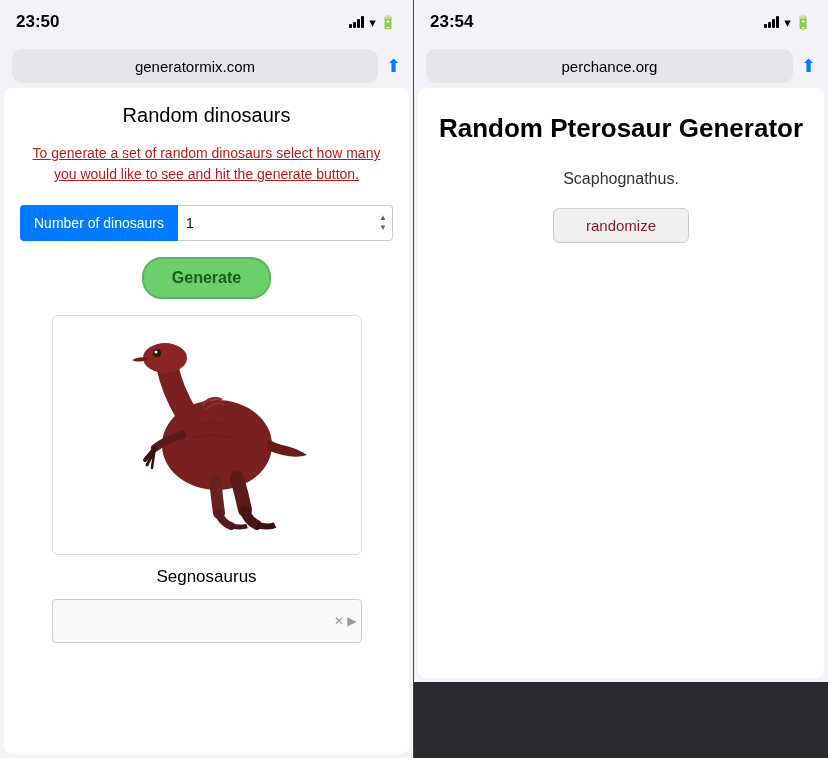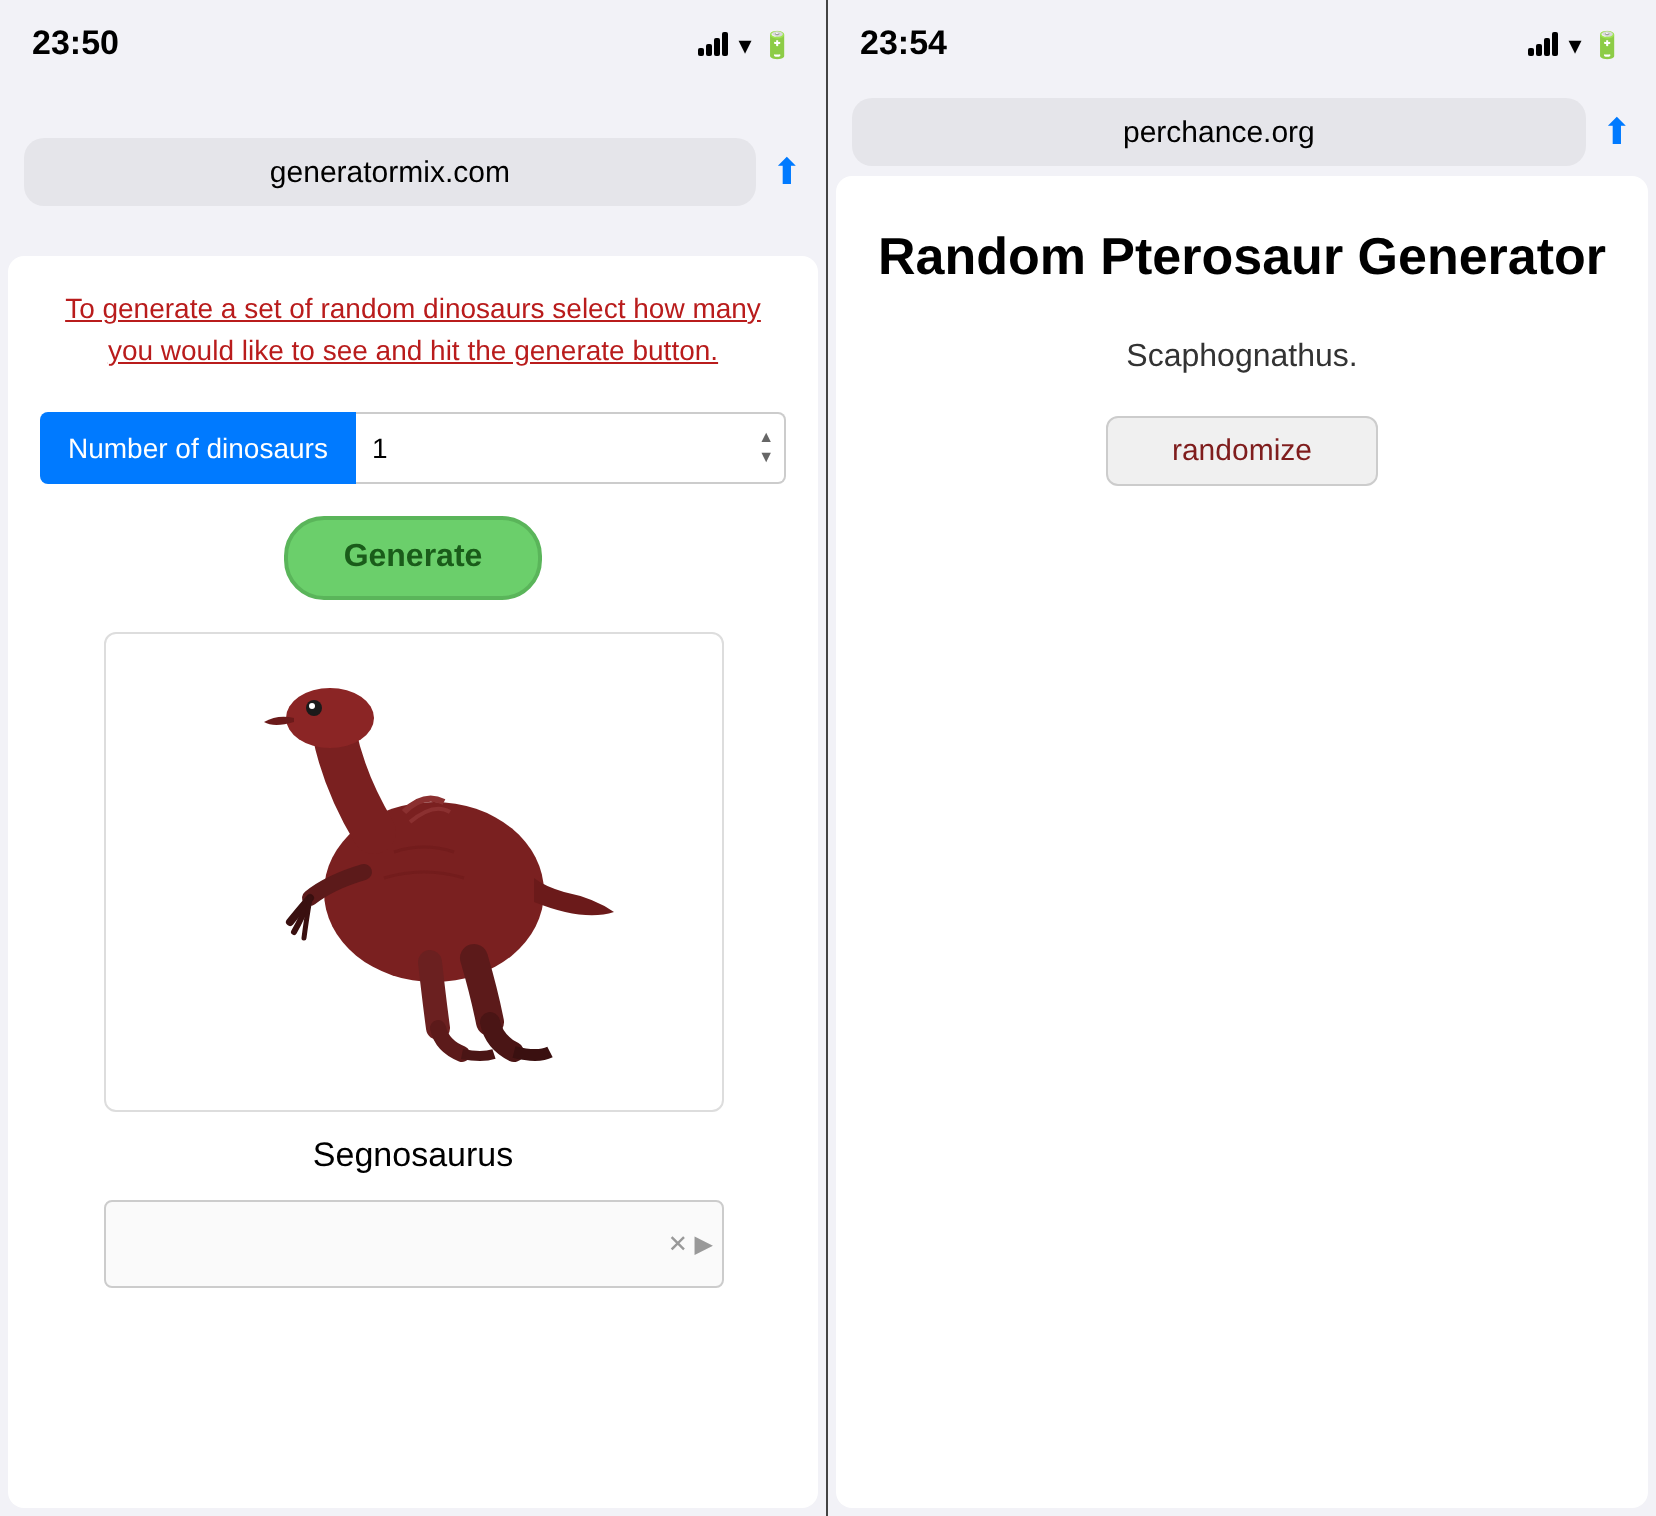--- a/index.html
+++ b/index.html
@@ -13,26 +13,25 @@
       overflow: hidden;
     }
 
     .phone-left {
       width: 414px;
       height: 758px;
       background: #f2f2f7;
       display: flex;
       flex-direction: column;
       border-right: 1px solid #444;
-      gap: 20px;
     }
 
     .phone-right {
       width: 414px;
-      height: 758px;
+      height: 682px;
       background: #f2f2f7;
       display: flex;
       flex-direction: column;
     }
 
     
     .status-bar {
       height: 44px;
       background: #f2f2f7;
       display: flex;
@@ -356,20 +355,21 @@
 
   <div class="address-bar">
     <div class="url-container">
       <span class="url-text">generatormix.com</span>
     </div>
     <span class="share-icon">⬆</span>
   </div>
 
   <div class="browser-content">
     <div class="left-content">
+      <h1 class="page-title">Random dinosaurs</h1>
       <p class="page-description">To generate a set of random dinosaurs select how many you would like to see and hit the generate button.</p>
 
       <div class="input-row">
         <button class="num-dino-btn">Number of dinosaurs</button>
         <div class="num-input-wrapper">
           <input class="num-input" type="number" value="1" style="">
           <div class="spinner-btns">
             <span class="spinner-up">▲</span>
             <span class="spinner-down">▼</span>
           </div>

